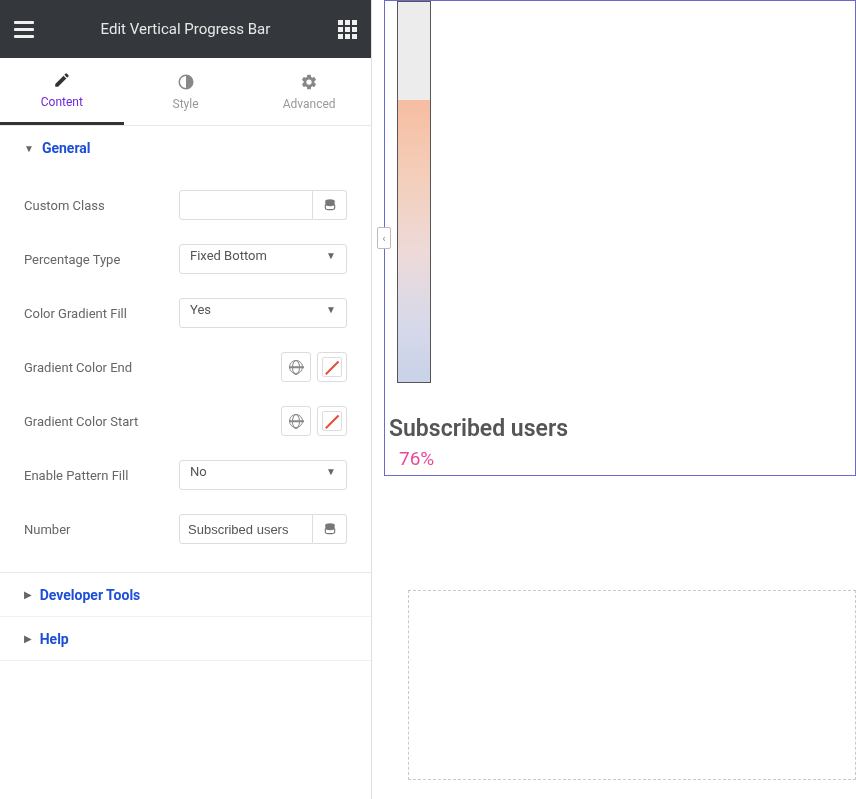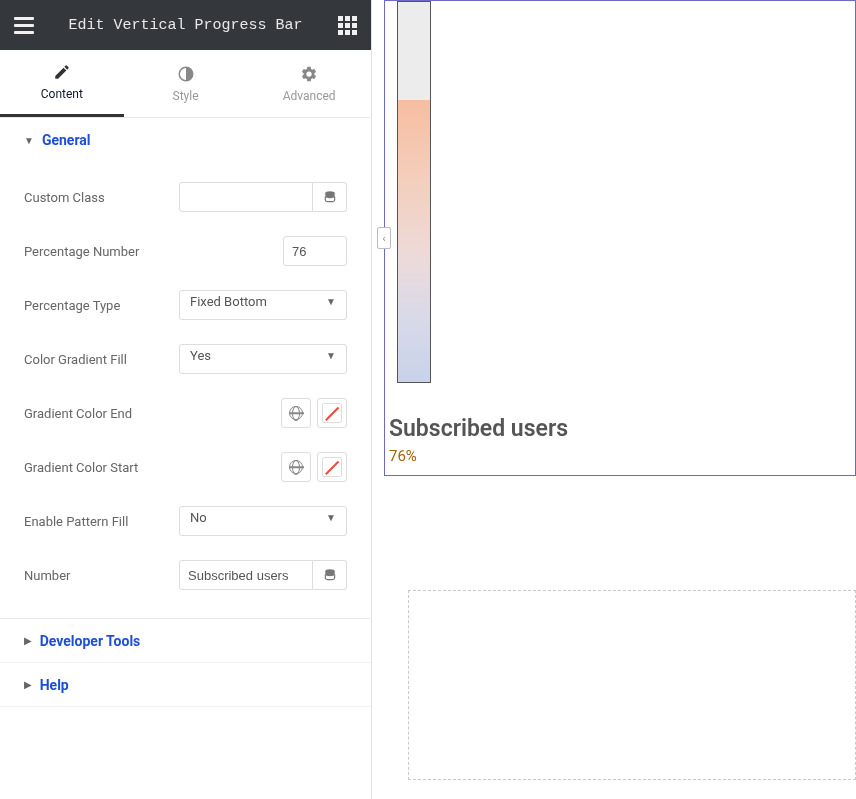--- a/index.html
+++ b/index.html
@@ -1,29 +1,29 @@
 <!DOCTYPE html>
 <html><head>
 <meta charset="utf-8">
 <style>
   * { box-sizing: border-box; margin: 0; padding: 0; }
   body { font-family: -apple-system, BlinkMacSystemFont, "Segoe UI", Roboto, Arial, sans-serif; font-size: 13px; color: #4a4a4a; background: #fff; width: 856px; height: 799px; overflow: hidden; display: flex; }
   
   .sidebar { width: 372px; height: 799px; background: #fff; border-right: 1px solid #e0e0e0; display: flex; flex-direction: column; }
   
-  .header { height: 50px; background: #34383c; color: #f0f0f0; display: flex; align-items: center; padding: 0 10px; font-family: Liberation Mono, monospace; }
+  .header { height: 58px; background: #34383c; color: #f0f0f0; display: flex; align-items: center; padding: 0 10px; }
   .menu-icon { width: 28px; height: 28px; display: flex; flex-direction: column; justify-content: center; gap: 4px; cursor: pointer; padding: 4px; }
   .menu-icon span { height: 3px; background: #f0f0f0; border-radius: 1px; }
   .header-title { flex: 1; text-align: center; font-size: 15px; font-weight: 400; color: #e8e8e8; }
   .apps-icon { width: 28px; height: 28px; display: flex; flex-wrap: wrap; gap: 2px; padding: 3px; cursor: pointer; align-content: center; justify-content: center; }
   .apps-icon span { width: 5px; height: 5px; background: #f0f0f0; }
   
   .tabs { height: 68px; display: flex; border-bottom: 1px solid #e8e8e8; }
   .tab { flex: 1; display: flex; flex-direction: column; align-items: center; justify-content: center; gap: 6px; cursor: pointer; color: #999; }
-  .tab.active { color: #0f172a; border-bottom: 3px solid #333; }
+  .tab.active { color: #6d28d9; border-bottom: 3px solid #333; }
   .tab-icon { width: 18px; height: 18px; display:flex; align-items:center; justify-content:center; }
   .tab-label { font-size: 12px; }
   
   .panel { flex: 1; overflow-y: auto; }
   
   .section-header { height: 44px; display: flex; align-items: center; padding: 0 24px; cursor: pointer; gap: 8px; border-bottom: 1px solid #f0f0f0; }
   .section-header.main { border-bottom: none; }
   .section-header .caret { font-size: 10px; color: #666; }
   .section-header .title { font-weight: 700; font-size: 14px; color: #1d4ed8; }
   
@@ -57,21 +57,21 @@
   
   
   .canvas-area { flex: 1; height: 799px; position: relative; background: #fff; overflow: hidden; }
   .widget-frame { position: absolute; left: 12px; top: 0; right: 0; height: 476px; border: 1px solid #6b6bc7; background: #fff; }
   .drag-handle { position: absolute; left: -8px; top: 50%; width: 14px; height: 22px; background: #fff; border: 1px solid #bbb; border-radius: 2px; display:flex; align-items:center; justify-content:center; font-size:10px; color:#888; cursor: pointer; transform: translateY(-50%); }
   
   .bar-outer { position: absolute; left: 12px; top: 0; width: 34px; height: 382px; border: 1px solid #555; background: #ececec; }
   .bar-fill { position: absolute; left: 0; right: 0; bottom: 0; height: 74.3%; background: linear-gradient(to bottom, #f6bda1 0%, #f4cdb8 25%, #eddad9 55%, #d6d9ea 80%, #c9d2e8 100%); }
   
   .bar-title { position: absolute; left: 4px; top: 414px; font-size: 23px; font-weight: 600; color: #555; }
-  .bar-percent { position: absolute; left: 4px; top: 446px; font-size: 15px; color: #a16207; }
+  .bar-percent { position: absolute; left: 14px; top: 446px; font-size: 19px; color: #ec4899; }
   
   .placeholder { position: absolute; left: 36px; top: 590px; right: 0; height: 190px; border: 1.5px dashed #c9c9c9; }
 </style>
 </head>
 <body>
 
 <div class="sidebar">
 
   <div class="header">
     <div class="menu-icon">
@@ -138,26 +138,20 @@
                 <span class="db-icon"><svg viewBox="0 0 24 24" fill="#777">
                     <ellipse cx="12" cy="5" rx="8" ry="3"></ellipse>
                     <path d="M4 5v6c0 1.66 3.58 3 8 3s8-1.34 8-3V5"></path>
                     <path d="M4 11v6c0 1.66 3.58 3 8 3s8-1.34 8-3v-6" fill="none" stroke="#777" stroke-width="2"></path>
                   </svg></span>
               </div>
           </div>
         </div>
       </div>
 
-      <div class="control-row">
-        <div class="control-label">Percentage Number</div>
-        <div class="control-field">
-          <input class="text-input solo w60" type="text" value="76" style="">
-        </div>
-      </div>
 
       <div class="control-row">
         <div class="control-label">Percentage Type</div>
         <div class="control-field">
           <div class="select">
             <span>Fixed Bottom</span>
             <span class="caret-down">▼</span>
           </div>
         </div>
       </div>

